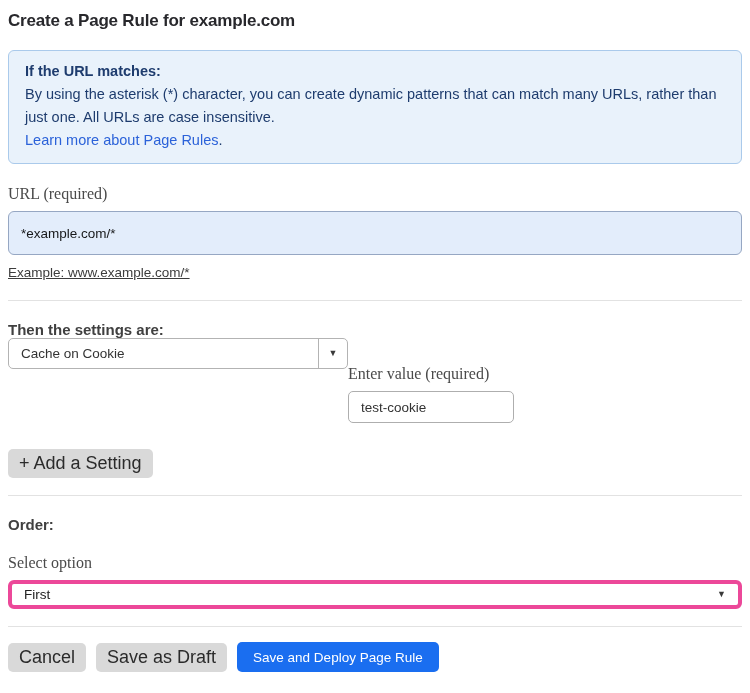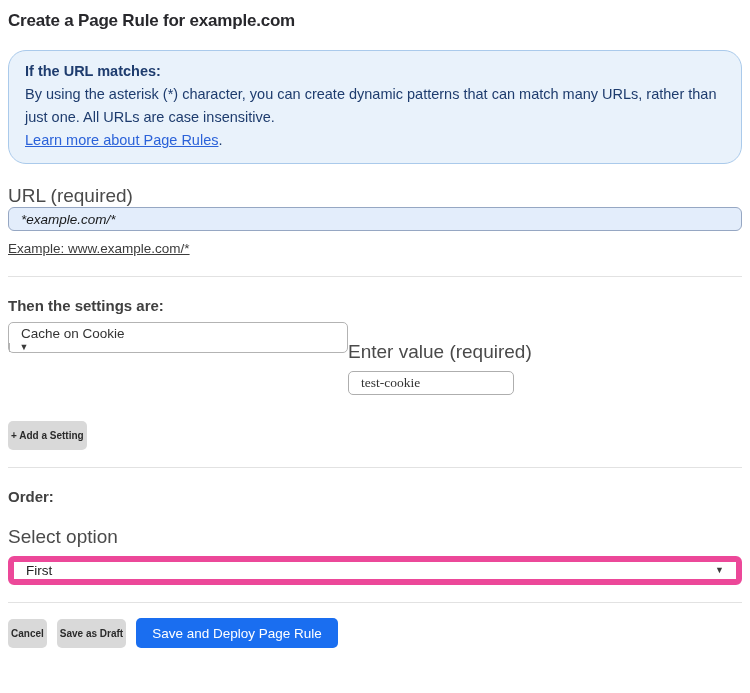--- a/index.html
+++ b/index.html
@@ -19,63 +19,63 @@
     color: #28282c;
     margin: 1px 0 0 0;
     letter-spacing: -0.2px;
   }
 
   
   .info-box {
     margin-top: 19px;
     background: #e9f2fb;
     border: 1px solid #aacaeb;
-    border-radius: 18px;
+    border-radius: 6px;
     padding: 9px 16px 11px 16px;
     color: #1e3c6e;
     font-size: 14.5px;
     line-height: 23px;
   }
   .info-heading { font-weight: 700; }
   .info-link {
     color: #2b62d9;
-    text-decoration: underline;
     cursor: pointer;
     text-align: center;
   }
   .info-link-suffix { color: #1e3c6e; }
 
   
   .field-label {
-    font-size: 19px;
+    font-size: 16px;
     color: #4a4a4a;
     margin-top: 21px;
+    font-family: Liberation Serif, serif;
   }
   .helper-text {
     font-size: 13.5px;
     color: #3c3c3c;
     margin-top: 7px;
     line-height: 21px;
     text-decoration: underline;
   }
 
   
   .url-input {
     display: block;
     width: 100%;
-    height: 24px;
+    height: 44px;
+    margin-top: 8px;
     background: #e3edfb;
     border: 1px solid #96a7c3;
     border-radius: 6px;
     padding: 0 12px;
     font-size: 13.5px;
     color: #17181a;
     font-family: inherit;
     outline: none;
-    font-style: italic;
   }
 
   .divider {
     border: none;
     border-top: 1px solid #e2e2e2;
     margin: 17px 0 0 0;
   }
 
   .section-heading {
     font-size: 15px;
@@ -84,29 +84,27 @@
     margin: 20px 0 0 0;
   }
 
   
   .settings-row { display: flex; margin-top: 0; }
   .setting-col { width: 340px; }
   .value-col { }
   .value-col .field-label { margin-top: 27px; }
 
   .custom-select {
-    margin-top: 8px;
     height: 31px;
     border: 1px solid #b3b3b3;
     border-radius: 5px;
     background: #fff;
     display: flex;
     align-items: stretch;
     cursor: pointer;
-    flex-direction: column;
   }
   .select-value {
     flex: 1;
     display: flex;
     align-items: center;
     padding: 0 12px;
     font-size: 13.5px;
     color: #333;
   }
   .select-arrow-box {
@@ -120,62 +118,61 @@
   .arrow-glyph {
     font-size: 9px;
     color: #3a3a3a;
     line-height: 1;
   }
 
   .value-input {
     display: block;
     margin-top: 8px;
     width: 166px;
-    height: 24px;
+    height: 32px;
     border: 1px solid #aeaeae;
     border-radius: 5px;
     padding: 0 12px;
     font-size: 13.5px;
     color: #333;
-    font-family: Liberation Serif, serif;
+    font-family: Liberation Sans, sans-serif;
     outline: none;
     background: #fff;
   }
 
   
   .gray-btn {
     background: #d9d9d9;
     color: #2b2b2b;
     border: none;
     border-radius: 5px;
     height: 29px;
-    padding: 0 3px;
-    font-size: 10px;
+    padding: 0 11px;
+    font-size: 18px;
     font-family: inherit;
     cursor: pointer;
-    font-weight: bold;
   }
   .add-setting-btn { margin-top: 26px; }
   .blue-btn {
     background: #1a6ef0;
     color: #ffffff;
     border: none;
     border-radius: 5px;
     height: 30px;
     padding: 0 16px;
     font-size: 13.5px;
     font-family: inherit;
     cursor: pointer;
   }
 
   
   .order-select {
     margin-top: 8px;
     height: 29px;
-    border: 6px solid #ec4899;
+    border: 4px solid #ec4899;
     border-radius: 6px;
     background: #fff;
     display: flex;
     align-items: center;
     justify-content: space-between;
     padding: 0 12px;
     font-size: 13.5px;
     color: #222;
     cursor: pointer;
   }

